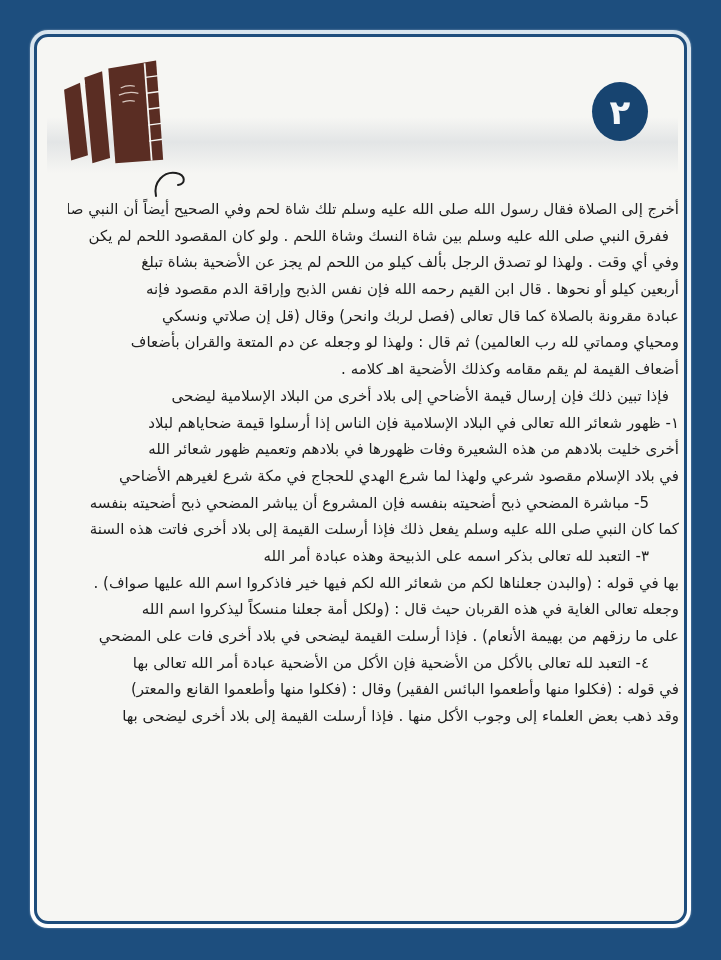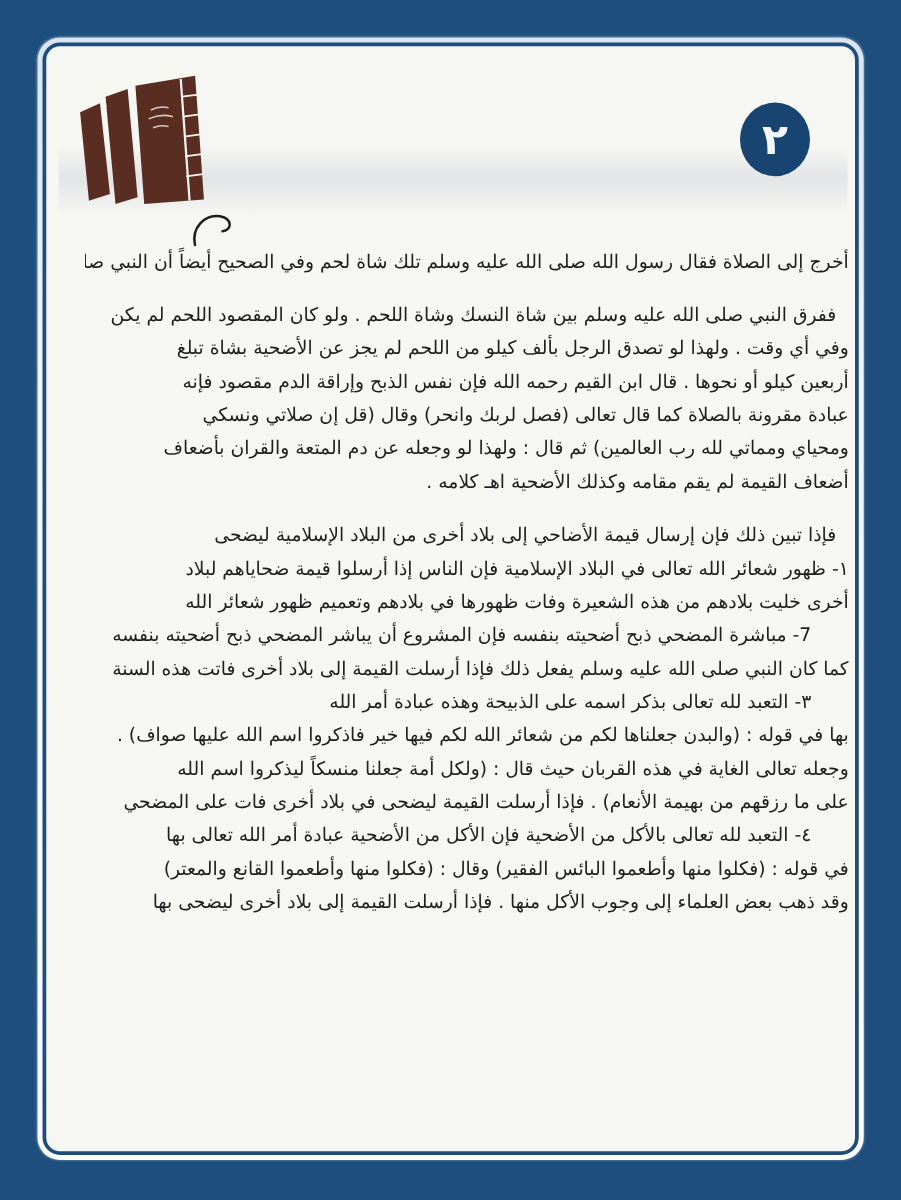--- a/index.html
+++ b/index.html
@@ -41,21 +41,21 @@
   .text-block{
     position:absolute;left:68px;right:42px;top:196px;bottom:40px;
     direction:rtl;text-align:right;
     color:#1e1e1e;
   }
   .line{
     height:26.7px;line-height:26.7px;font-size:15px;
     white-space:nowrap;overflow:hidden;
     letter-spacing:0;
   }
-  .indent-sm{padding-right:10px;margin-top:16px;}
+  .indent-sm{padding-right:10px;}
   .indent-md{padding-right:30px;}
 </style>
 </head>
 <body>
 
 <div class="frame-outer">
   <div class="frame-inner">
     <div class="scan-shade"></div>
   </div>
 </div>
@@ -90,21 +90,22 @@
   <div class="line">أخرج إلى الصلاة فقال رسول الله صلى الله عليه وسلم تلك شاة لحم وفي الصحيح أيضاً أن النبي صلى الله عليه وسلم</div>
   <div class="line indent-sm">ففرق النبي صلى الله عليه وسلم بين شاة النسك وشاة اللحم . ولو كان المقصود اللحم لم يكن</div>
   <div class="line">وفي أي وقت . ولهذا لو تصدق الرجل بألف كيلو من اللحم لم يجز عن الأضحية بشاة تبلغ</div>
   <div class="line">أربعين كيلو أو نحوها . قال ابن القيم رحمه الله فإن نفس الذبح وإراقة الدم مقصود فإنه</div>
   <div class="line">عبادة مقرونة بالصلاة كما قال تعالى (فصل لربك وانحر) وقال (قل إن صلاتي ونسكي</div>
   <div class="line">ومحياي ومماتي لله رب العالمين) ثم قال : ولهذا لو وجعله عن دم المتعة والقران بأضعاف</div>
   <div class="line">أضعاف القيمة لم يقم مقامه وكذلك الأضحية اهـ كلامه .</div>
   <div class="line indent-sm">فإذا تبين ذلك فإن إرسال قيمة الأضاحي إلى بلاد أخرى من البلاد الإسلامية ليضحى</div>
   <div class="line">١- ظهور شعائر الله تعالى في البلاد الإسلامية فإن الناس إذا أرسلوا قيمة ضحاياهم لبلاد</div>
   <div class="line">أخرى خليت بلادهم من هذه الشعيرة وفات ظهورها في بلادهم وتعميم ظهور شعائر الله</div>
-  <div class="line indent-md">7- مباشرة المضحي ذبح أضحيته بنفسه فإن المشروع أن يباشر المضحي ذبح أضحيته بنفسه</div>
+  <div class="line">في بلاد الإسلام مقصود شرعي ولهذا لما شرع الهدي للحجاج في مكة شرع لغيرهم الأضاحي</div>
+  <div class="line indent-md">5- مباشرة المضحي ذبح أضحيته بنفسه فإن المشروع أن يباشر المضحي ذبح أضحيته بنفسه</div>
   <div class="line">كما كان النبي صلى الله عليه وسلم يفعل ذلك فإذا أرسلت القيمة إلى بلاد أخرى فاتت هذه السنة</div>
   <div class="line indent-md">٣- التعبد لله تعالى بذكر اسمه على الذبيحة وهذه عبادة أمر الله</div>
   <div class="line">بها في قوله : (والبدن جعلناها لكم من شعائر الله لكم فيها خير فاذكروا اسم الله عليها صواف) .</div>
   <div class="line">وجعله تعالى الغاية في هذه القربان حيث قال : (ولكل أمة جعلنا منسكاً ليذكروا اسم الله</div>
   <div class="line">على ما رزقهم من بهيمة الأنعام) . فإذا أرسلت القيمة ليضحى في بلاد أخرى فات على المضحي</div>
   <div class="line indent-md">٤- التعبد لله تعالى بالأكل من الأضحية فإن الأكل من الأضحية عبادة أمر الله تعالى بها</div>
   <div class="line">في قوله : (فكلوا منها وأطعموا البائس الفقير) وقال : (فكلوا منها وأطعموا القانع والمعتر)</div>
   <div class="line">وقد ذهب بعض العلماء إلى وجوب الأكل منها . فإذا أرسلت القيمة إلى بلاد أخرى ليضحى بها</div>
 </div>
 

